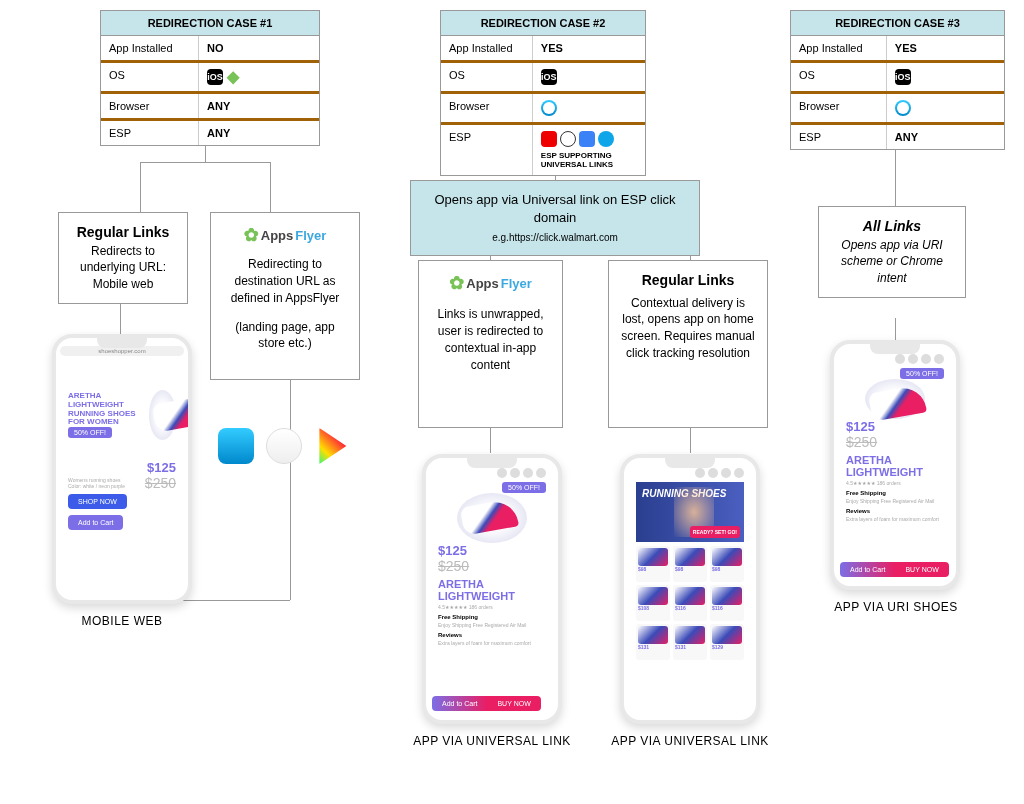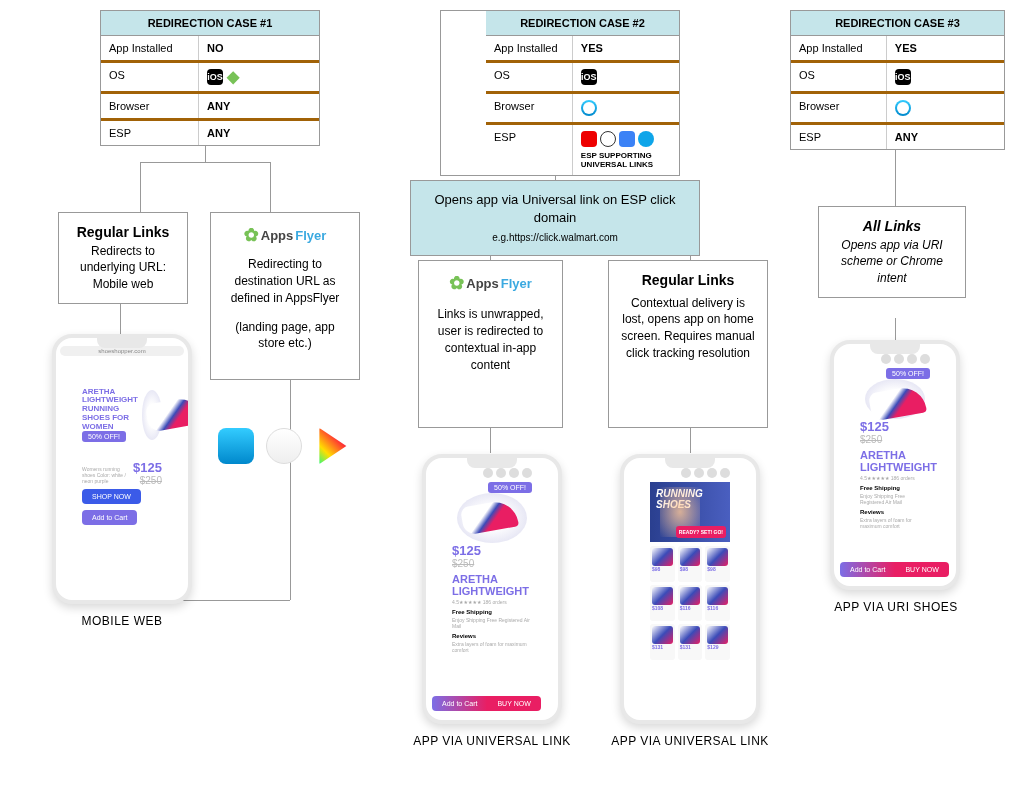--- a/index.html
+++ b/index.html
@@ -11,21 +11,21 @@
 .case-table .row:last-child { border-bottom: none; }
 .case-table .cell-label { width: 45%; padding: 6px 8px; border-right: 1px solid #ccc; }
 .case-table .cell-value { width: 55%; padding: 6px 8px; font-weight: bold; display: flex; align-items: center; gap: 4px; flex-wrap: wrap; }
 
 .info-box { position: absolute; border: 1px solid #999; background: #fff; padding: 10px 12px; text-align: center; font-size: 12px; line-height: 1.4; }
 .info-box.blue { background: #c5e5ea; }
 .info-box .bold { font-weight: bold; font-size: 14px; }
 
 .phone { position: absolute; width: 140px; height: 270px; background: #fff; border: 4px solid #e8e8e8; border-radius: 20px; overflow: hidden; box-shadow: 0 4px 10px rgba(0,0,0,0.15); }
 .phone-sm { width: 130px; height: 250px; }
-.phone-inner { padding: 10px 26px; font-size: 7px; }
+.phone-inner { padding: 10px 12px; font-size: 7px; }
 .phone .notch { position: absolute; top: 0; left: 50%; transform: translateX(-50%); width: 50px; height: 10px; background: #e8e8e8; border-radius: 0 0 8px 8px; }
 
 .result-label { position: absolute; text-align: center; font-size: 12px; font-weight: 400; letter-spacing: 0.5px; width: 160px; }
 
 .icon { display: inline-block; width: 16px; height: 16px; border-radius: 4px; }
 .icon-ios { background: #000; color: #fff; font-size: 9px; line-height: 16px; text-align: center; font-weight: bold; }
 .icon-android { color: #78c257; font-size: 16px; line-height: 16px; }
 .icon-safari { background: linear-gradient(#3cf, #08c); border-radius: 50%; position: relative; }
 .icon-safari::after { content: ''; position: absolute; top: 2px; left: 2px; right: 2px; bottom: 2px; background: #fff; border-radius: 50%; }
 .icon-oracle { background: #e00; }
@@ -45,21 +45,21 @@
 
 .line { position: absolute; background: #999; }
 
 
 .shoe-hero { width: 100%; height: 90px; position: relative; display: flex; align-items: center; }
 .shoe-title { color: #7c6ee6; font-weight: bold; font-size: 8px; line-height: 1.1; }
 .badge-off { background: #7c6ee6; color: #fff; font-size: 7px; padding: 2px 6px; border-radius: 3px; display: inline-block; }
 .shoe-img { width: 70px; height: 50px; background: radial-gradient(ellipse at center, #fff 30%, #e8e8f5 70%); border-radius: 50%; position: relative; }
 .shoe-img::after { content: ''; position: absolute; top: 10px; left: 5px; width: 55px; height: 28px; background: linear-gradient(135deg, #fff 40%, #3b4bb8 50%, #e91e63 60%); border-radius: 10px 30px 5px 15px; transform: rotate(-10deg); }
 .price-row { color: #7c6ee6; font-weight: bold; font-size: 13px; }
-.price-old { color: #bbb; text-decoration: line-through; font-size: 10px; }
+.price-old { color: #bbb; text-decoration: line-through; font-size: 14px; }
 .btn-pill { padding: 4px 10px; border-radius: 4px; color: #fff; font-size: 7px; display: inline-block; margin: 3px 0; }
 .btn-primary { background: #3b5be8; }
 .btn-secondary { background: #7c6ee6; }
 .btn-gradient { background: linear-gradient(90deg, #7c6ee6, #e91e63); }
 .prod-name { color: #7c6ee6; font-weight: bold; font-size: 11px; margin-top: 4px; }
 .tiny-text { color: #aaa; font-size: 5px; margin: 2px 0; }
 .section-label { font-size: 6px; font-weight: bold; margin-top: 4px; }
 .dots { display: flex; gap: 3px; justify-content: flex-end; margin-bottom: 4px; }
 .dot { width: 10px; height: 10px; background: #ddd; border-radius: 50%; }
 
@@ -112,21 +112,21 @@
   <div class="row">
       <div class="cell-label">Browser</div>
       <div class="cell-value">ANY</div>
     </div>
   <div class="row">
       <div class="cell-label">ESP</div>
       <div class="cell-value">ANY</div>
     </div>
 </div>
 
-<div class="case-table" style="left:440px; top:10px; width:240px;padding-left:45px;">
+<div class="case-table" style="left:440px; top:10px; width:206px;">
   <div class="header">REDIRECTION CASE #2</div>
   <div class="row">
       <div class="cell-label">App Installed</div>
       <div class="cell-value">YES</div>
     </div>
   <div class="row">
       <div class="cell-label">OS</div>
       <div class="cell-value">
         <span class="icon icon-ios">iOS</span>
       </div>

